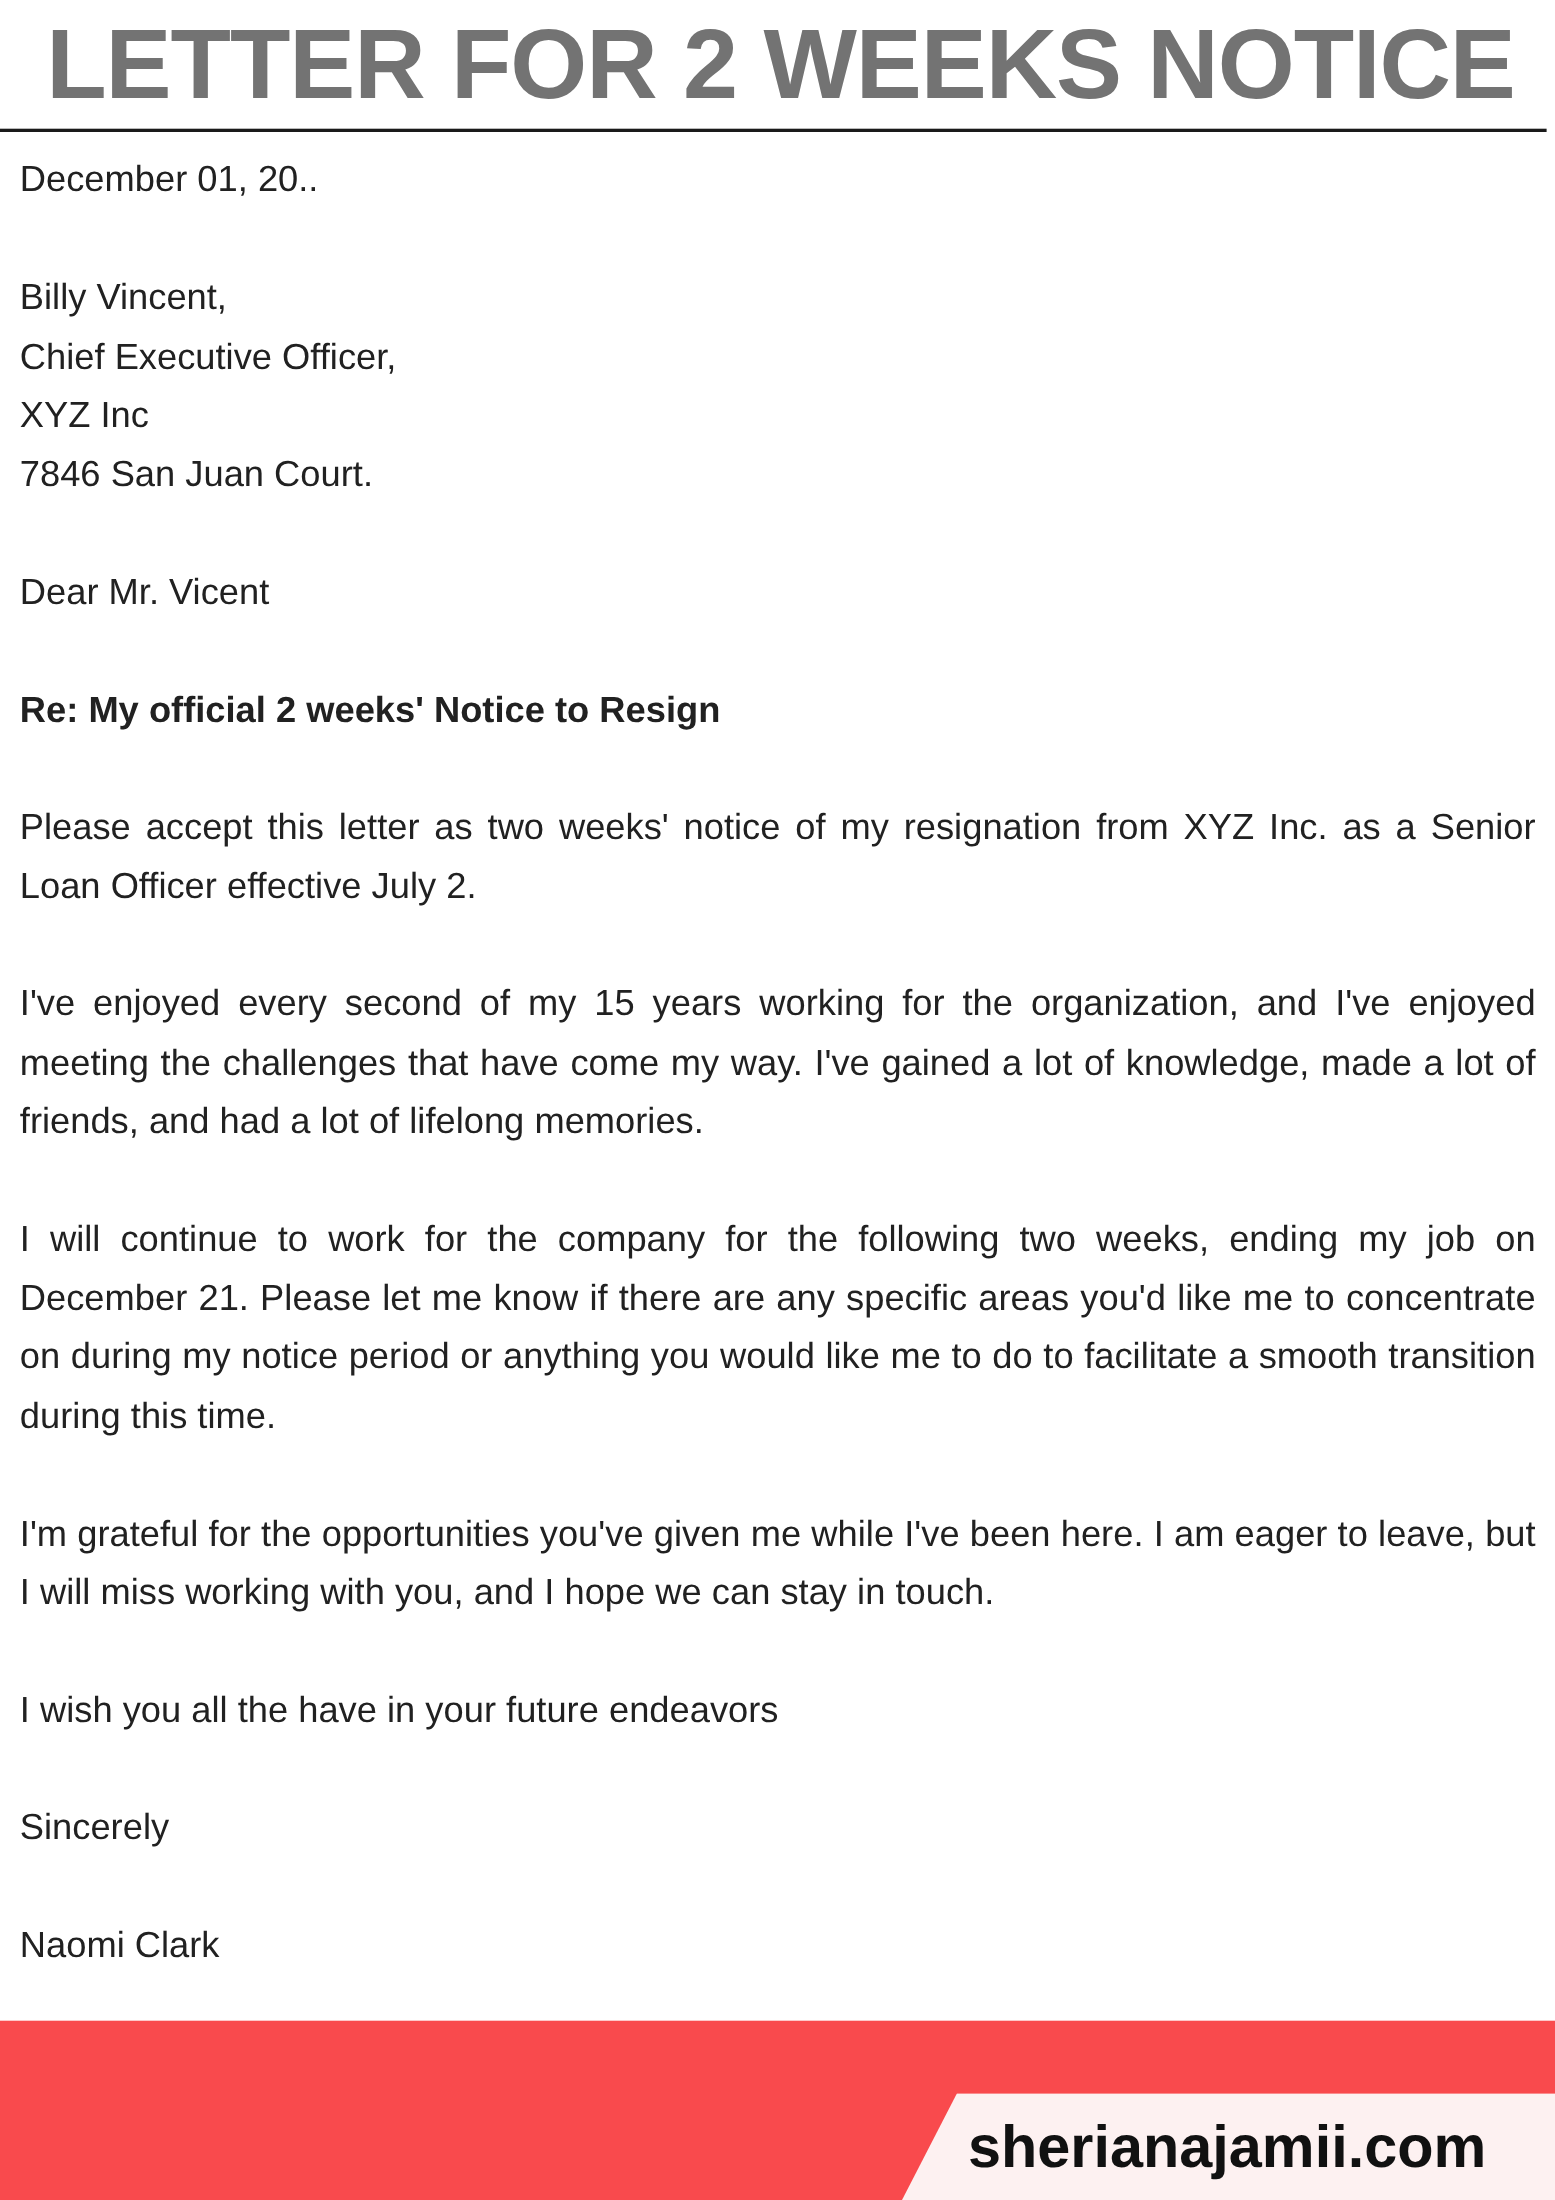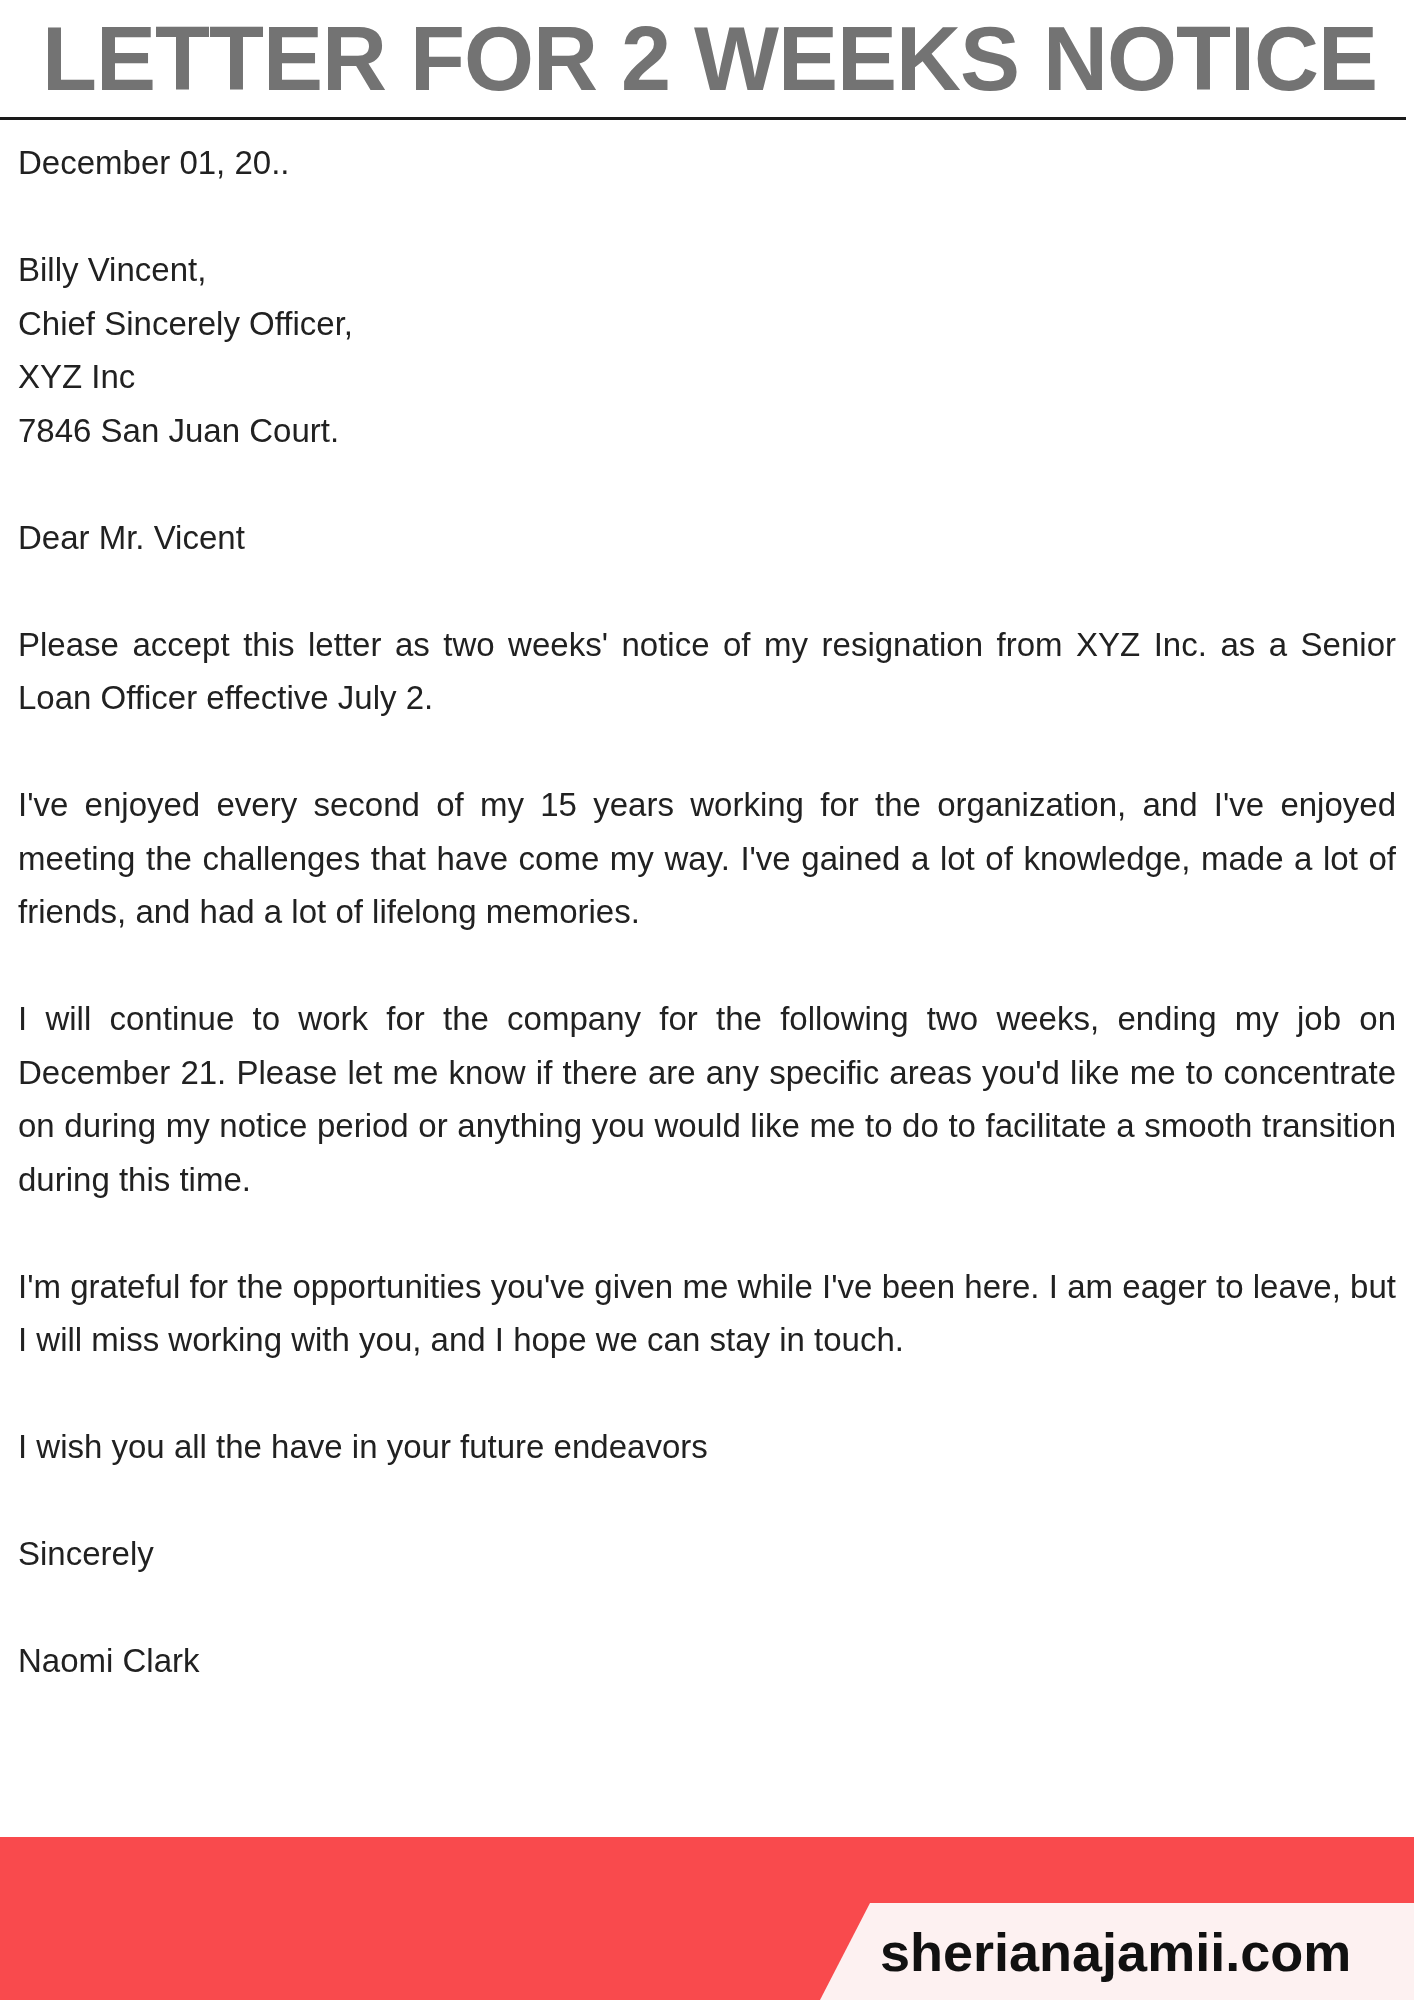--- a/index.html
+++ b/index.html
@@ -88,27 +88,28 @@
   <div class="title">LETTER FOR 2 WEEKS NOTICE</div>
 
   <div class="rule"></div>
 
   <div class="content">
 
     <p class="block first-block">December 01, 20..</p>
 
     <div class="block">
       <div>Billy Vincent,</div>
-      <div>Chief Sincerely Officer,</div>
+      <div>Chief Executive Officer,</div>
       <div>XYZ Inc</div>
       <div>7846 San Juan Court.</div>
     </div>
 
     <p class="block">Dear Mr. Vicent</p>
 
+    <p class="block subject">Re: My official 2 weeks' Notice to Resign</p>
 
     <p class="block para">Please accept this letter as two weeks' notice of my resignation from XYZ Inc. as a Senior Loan Officer effective July 2.</p>
 
     <p class="block para">I've enjoyed every second of my 15 years working for the organization, and I've enjoyed meeting the challenges that have come my way. I've gained a lot of knowledge, made a lot of friends, and had a lot of lifelong memories.</p>
 
     <p class="block para">I will continue to work for the company for the following two weeks, ending my job on December 21. Please let me know if there are any specific areas you'd like me to concentrate on during my notice period or anything you would like me to do to facilitate a smooth transition during this time.</p>
 
     <p class="block para">I'm grateful for the opportunities you've given me while I've been here. I am eager to leave, but I will miss working with you, and I hope we can stay in touch.</p>
 
     <p class="block">I wish you all the have in your future endeavors</p>

